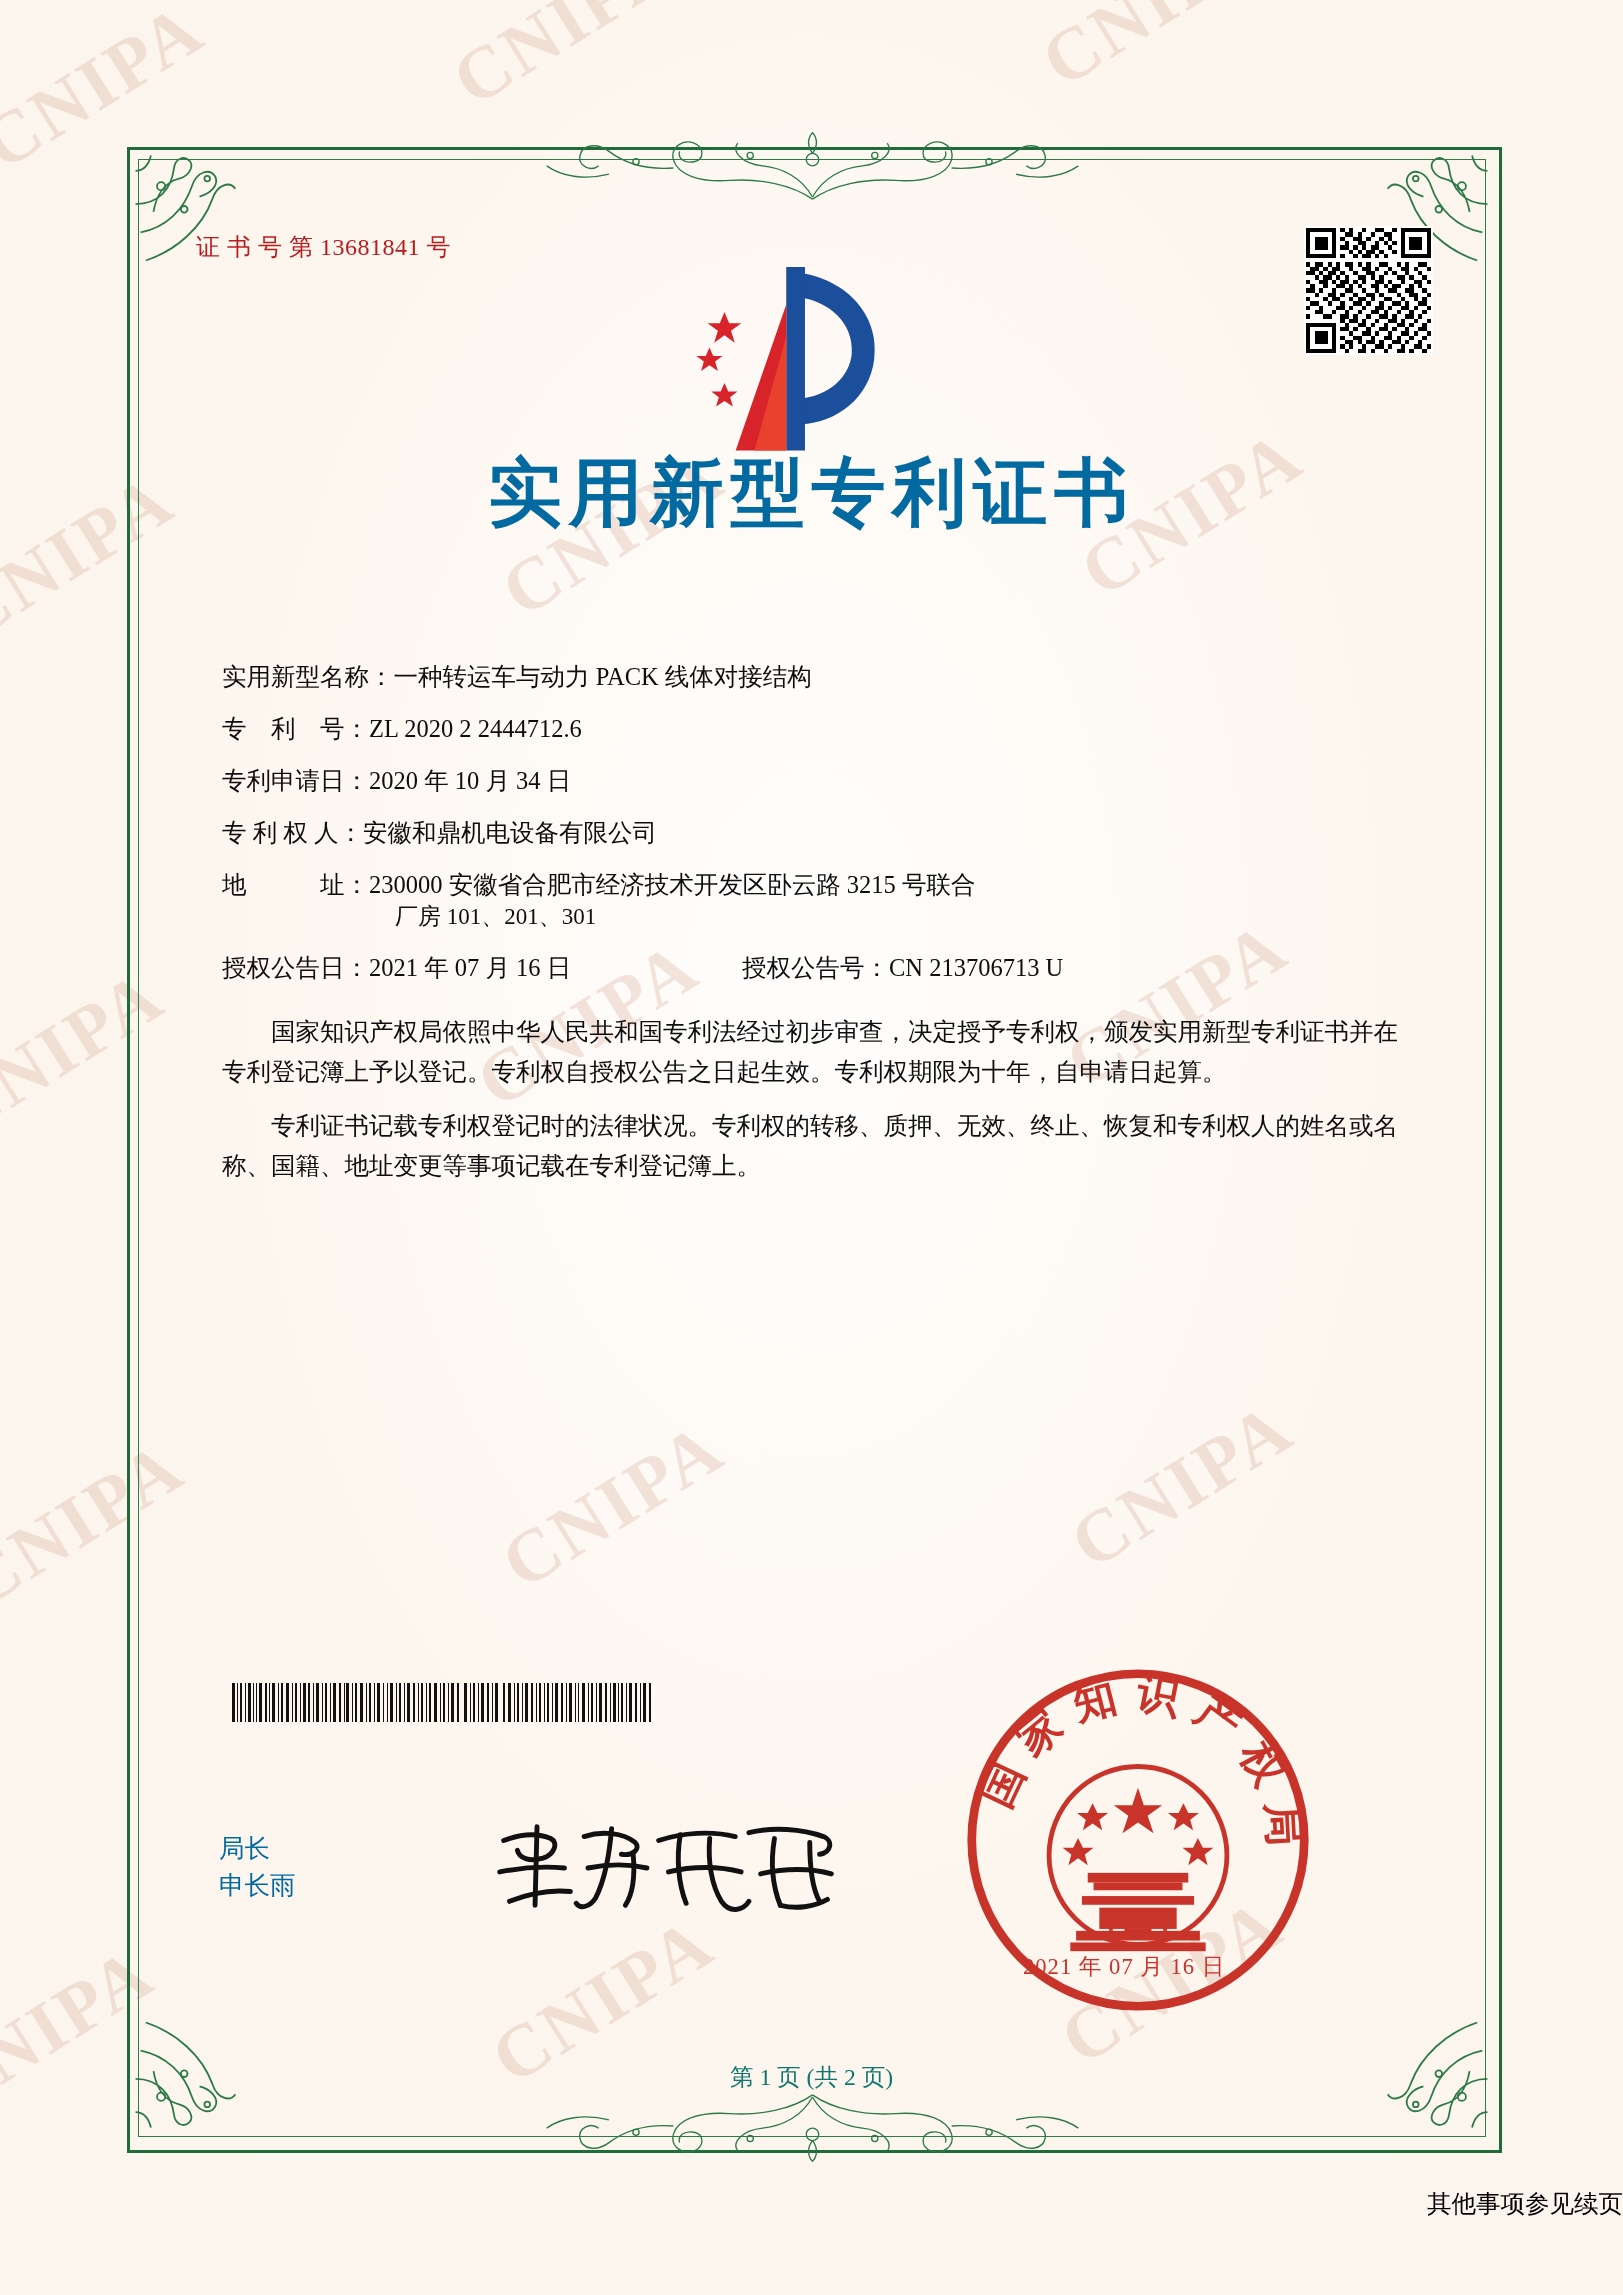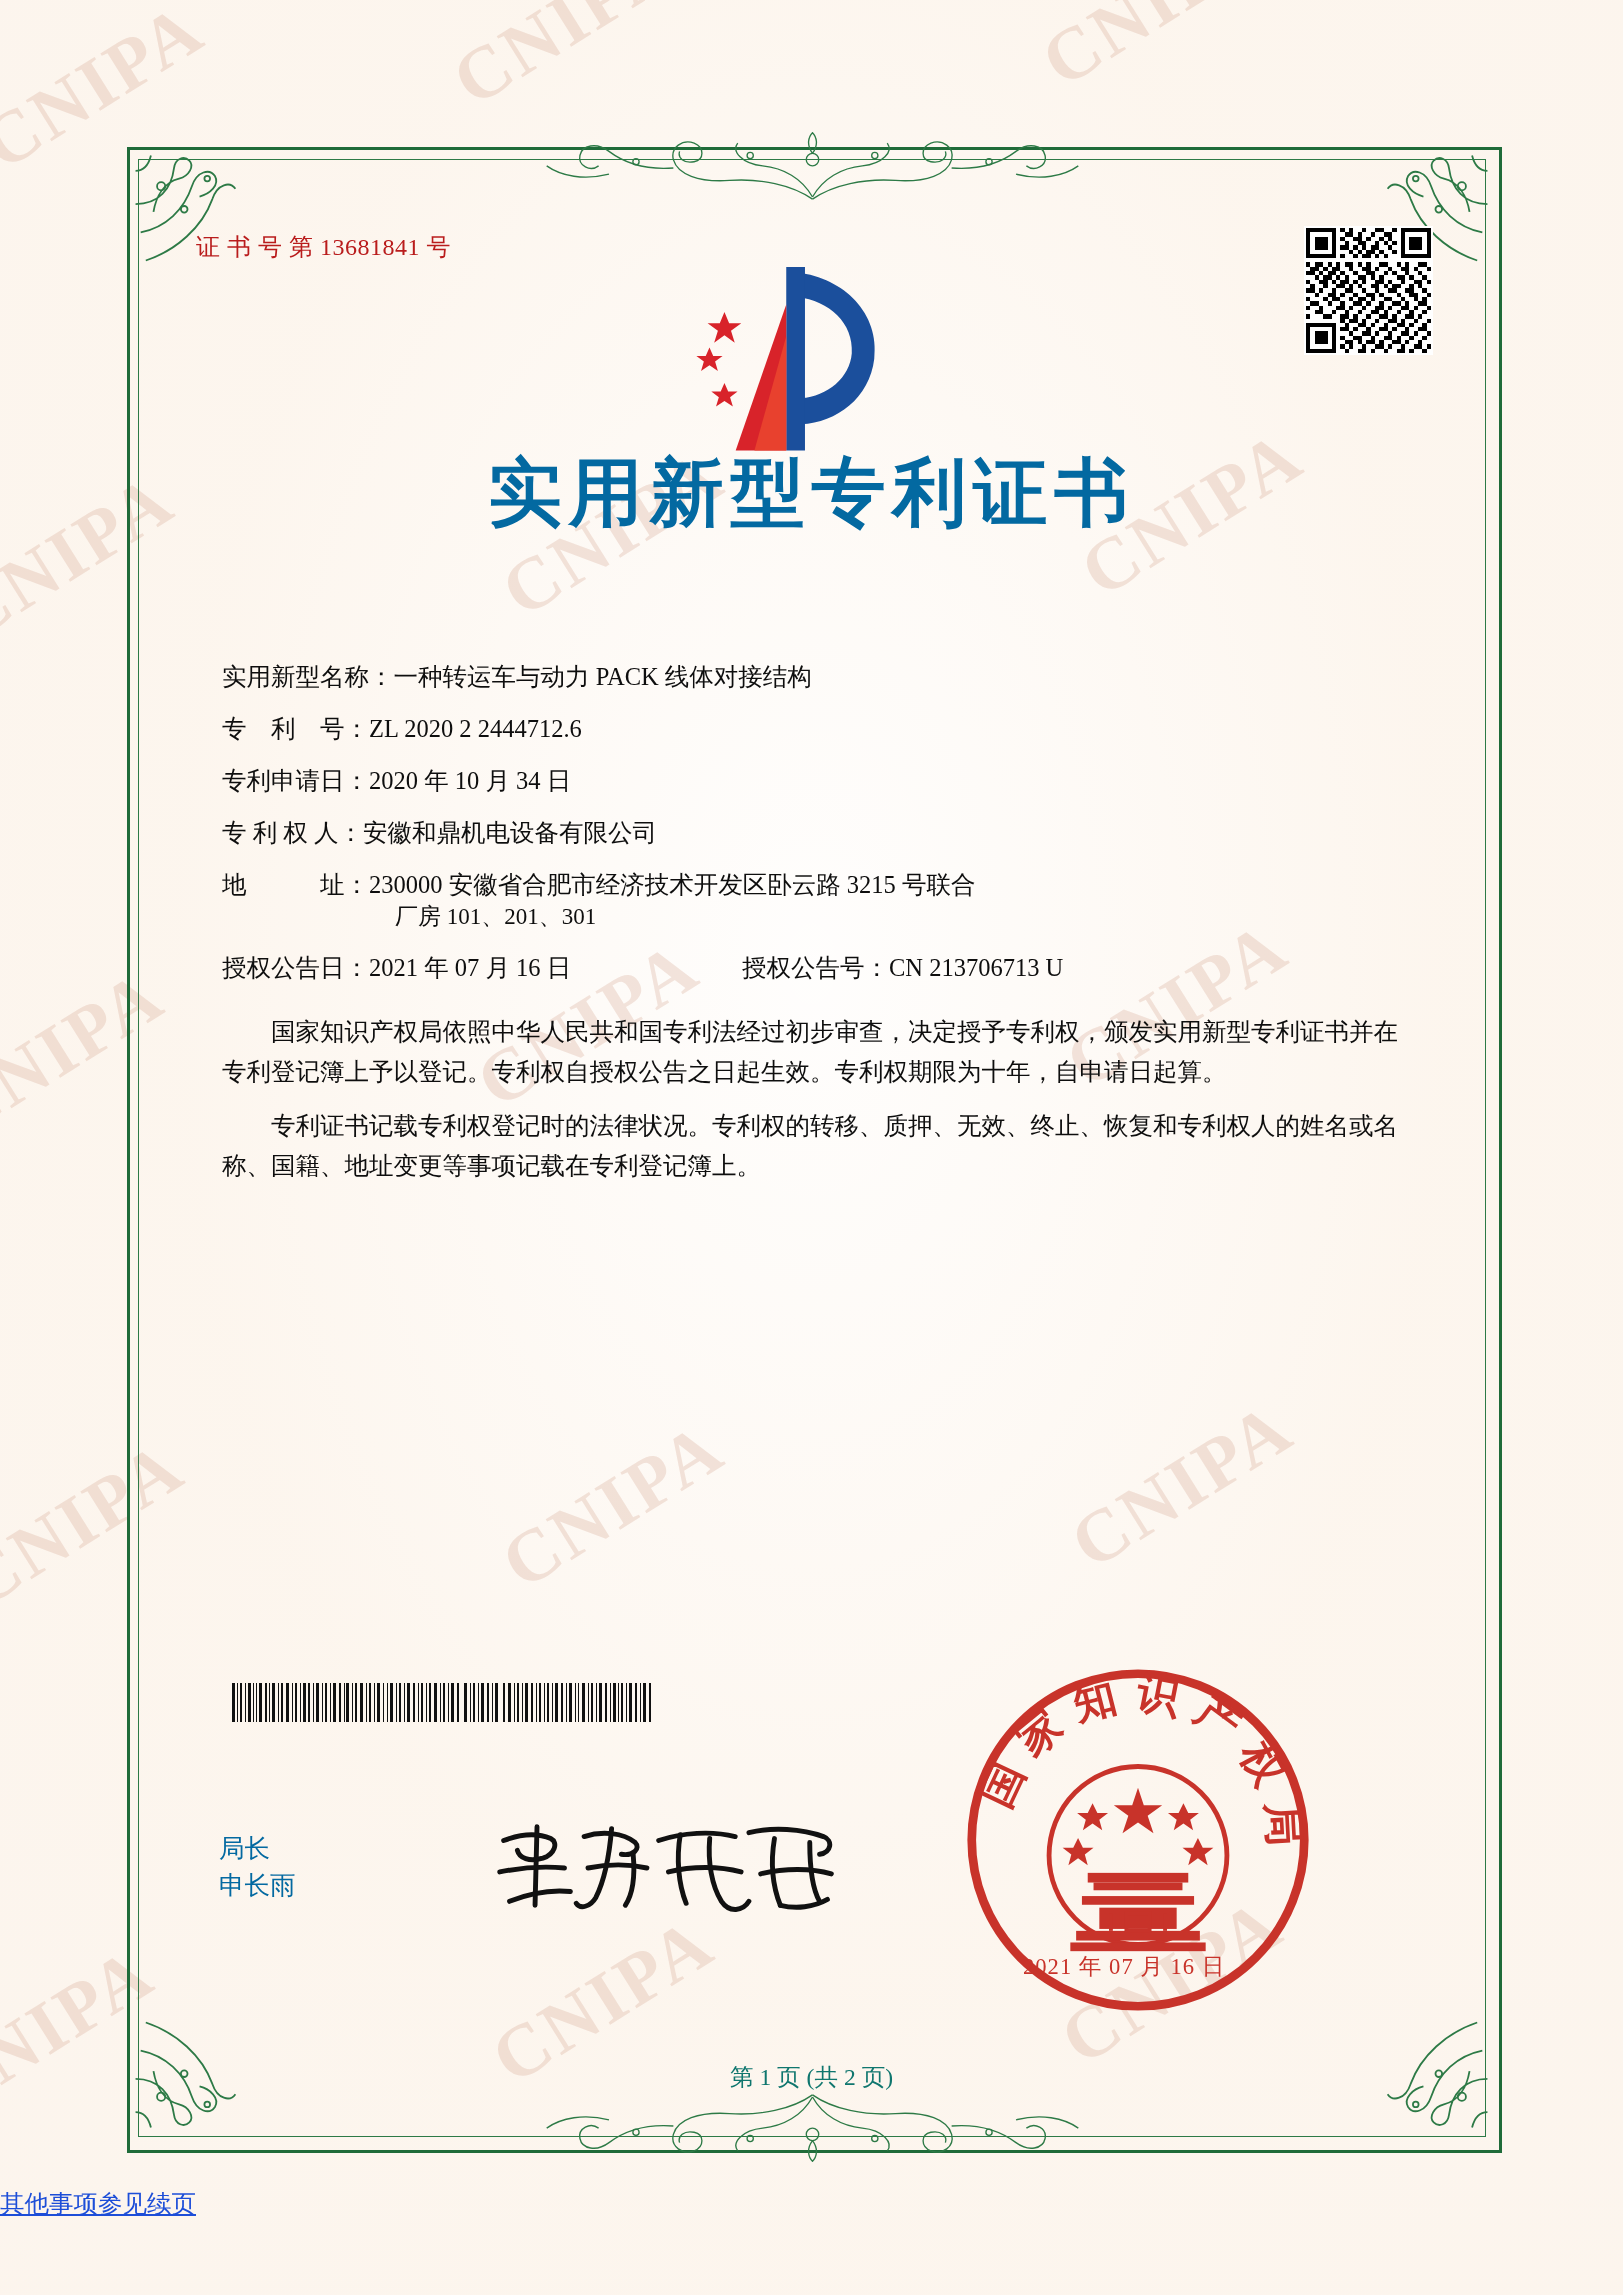--- a/index.html
+++ b/index.html
@@ -236,24 +236,23 @@
     top: 2061px;
     text-align: center;
     font-size: 23.6px;
     color: #0f766e;
   }
   .footnote {
     position: absolute;
     left: 0;
     right: 0;
     top: 2187px;
-    text-align: left;
+    text-align: right;
     font-size: 24.5px;
-    color: #1d4ed8;
-    text-decoration: underline;
+    color: #000000;
   }
 </style>
 </head>
 <body>
 
 <div class="page">
 
   <div class="paper-tint"></div>
 
   <div class="watermarks">

